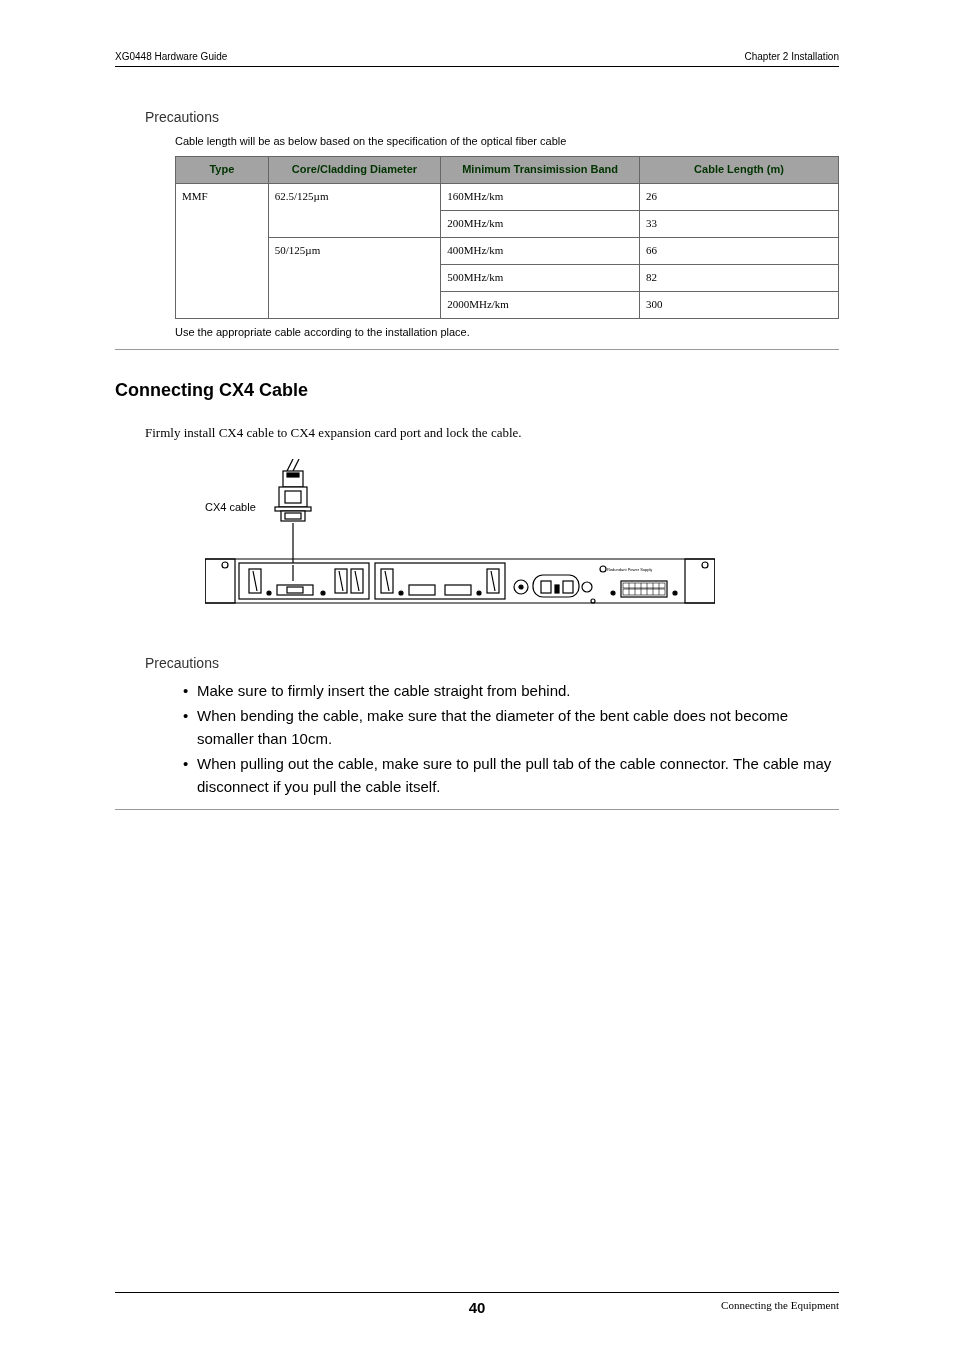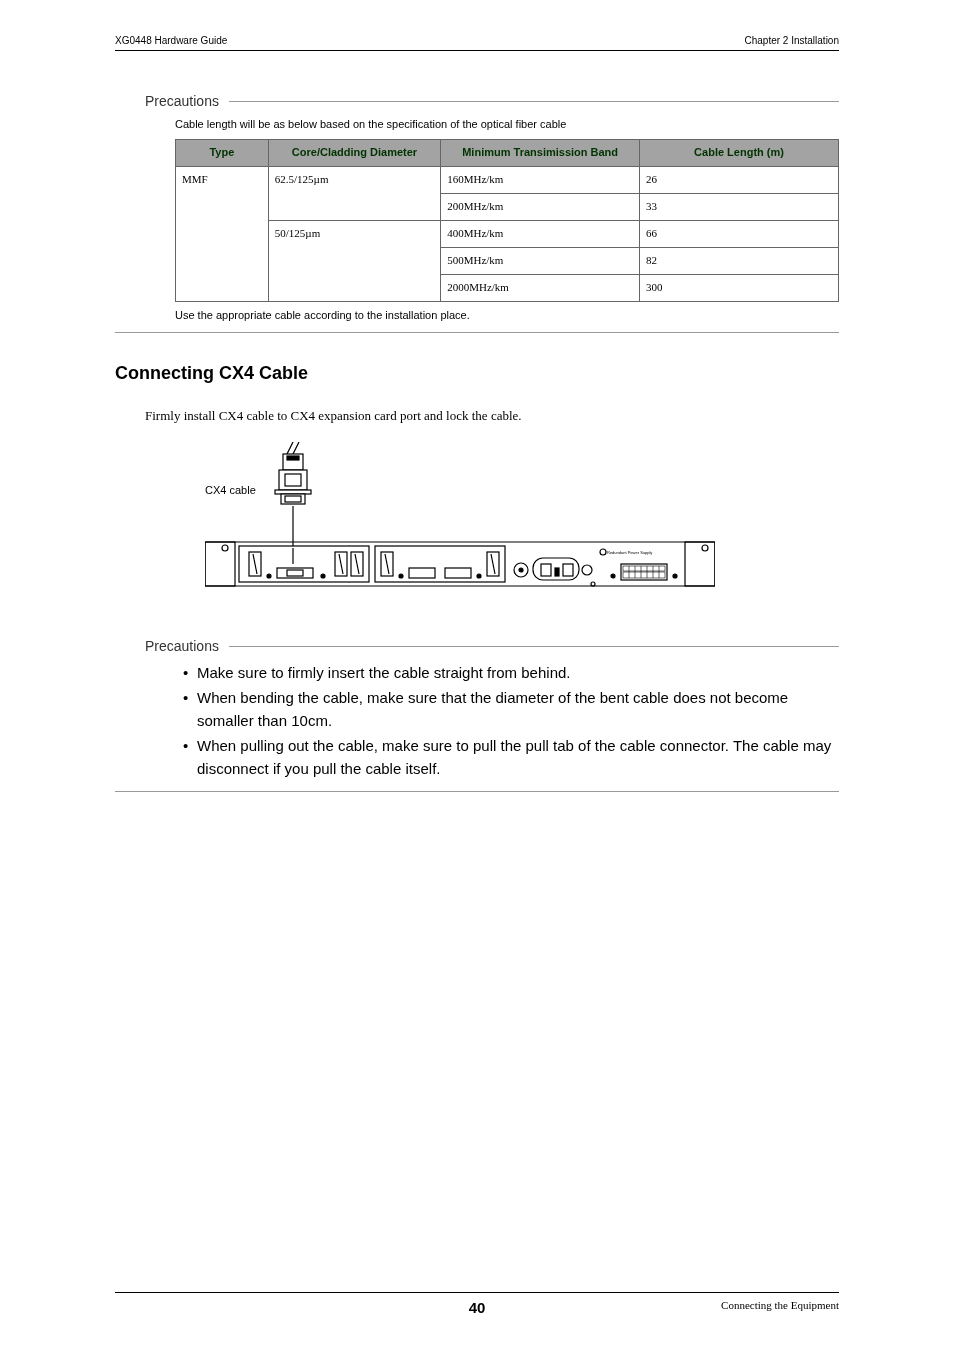--- a/index.html
+++ b/index.html
@@ -1,20 +1,20 @@
 <!DOCTYPE html>
 <html><head>
   <meta charset="utf-8">
   <style>
     * { box-sizing: border-box; margin: 0; padding: 0; }
     html, body { width: 954px; height: 1351px; background: #fff; font-family: Arial, Helvetica, sans-serif; color: #000; }
-    .page { position: relative; width: 954px; height: 1351px; padding: 35px 115px 40px 115px; }
+    .page { position: relative; width: 954px; height: 1351px; padding: 51px 115px 40px 115px; }
     .running-header { font-size: 10px; color: #000; display: flex; justify-content: space-between; border-bottom: 1px solid #000; padding-bottom: 4px; margin-bottom: 42px; }
     .precaution-block { border-bottom: 1px solid #999; padding-bottom: 8px; margin-bottom: 28px; }
-    .precaution-title { display: flex; align-items: baseline; margin-left: 30px; margin-bottom: 8px; }
+    .precaution-title { display: flex; align-items: baseline; margin-left: 30px; margin-bottom: 8px; flex-direction: column; }
     .precaution-title .label { font-size: 14px; color: #333; padding-right: 10px; }
     .precaution-title .rule { flex: 1; border-top: 1px solid #999; position: relative; top: -4px; }
     .precaution-body { margin-left: 60px; font-size: 11px; line-height: 1.45; }
     .ptable { border-collapse: collapse; width: 100%; margin-top: 6px; margin-bottom: 6px; font-size: 11px; }
     .ptable th { background: #a3a3a3; color: #003300; font-weight: bold; border: 1px solid #666; padding: 5px 6px; text-align: center; font-size: 11px; }
     .ptable td { border: 1px solid #666; padding: 5px 6px; vertical-align: top; font-size: 11px; font-family: Liberation Serif, serif; }
     h2.section-heading { font-size: 18px; font-weight: bold; margin-left: 0; margin-top: 30px; margin-bottom: 24px; }
     p.body-text { font-family: "Times New Roman", Times, serif; font-size: 13px; margin-left: 30px; margin-bottom: 18px; }
     .figure { margin-left: 90px; margin-bottom: 36px; }
     .figure svg { display: block; }

